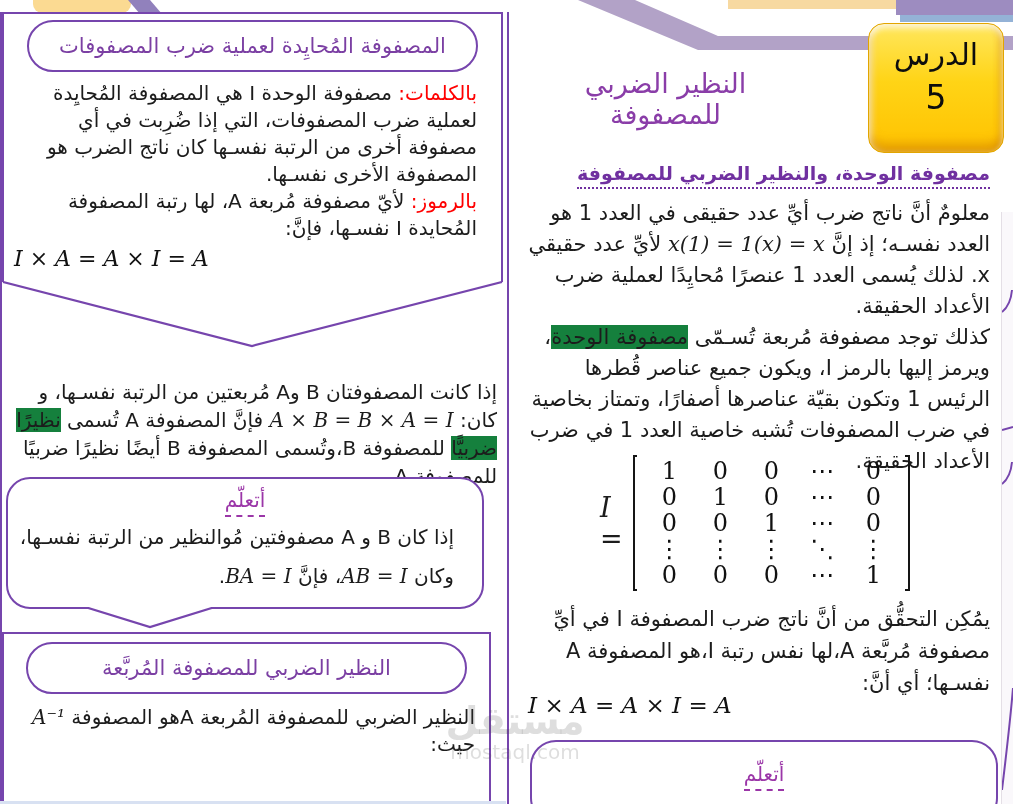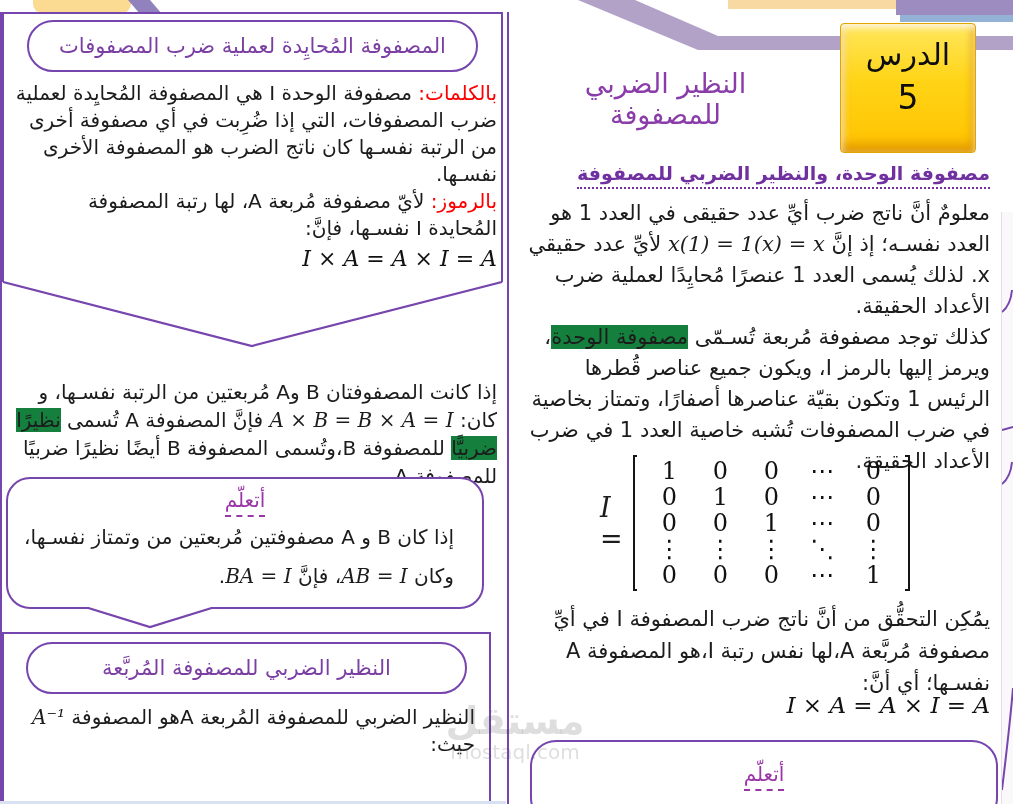--- a/index.html
+++ b/index.html
@@ -5,21 +5,21 @@
   html,body{margin:0;padding:0;background:#fff;}
   #canvas{
     position:relative; width:1013px; height:804px; overflow:hidden;
     background:#fff; font-family:"DejaVu Sans",sans-serif; color:#1c1c1c;
   }
   .abs{position:absolute;}
   .rtl{direction:rtl; text-align:right; unicode-bidi:plaintext;}
   .math{font-family:"DejaVu Serif",serif; font-style:italic; direction:ltr; unicode-bidi:isolate;}
   .hl{background:#15803d;}
   .red{color:#FF0000;}
-  .formula{text-align:right; font-family:"DejaVu Serif",serif; font-style:italic; font-size:22px; color:#111; direction:ltr;}
+  .formula{text-align:left; font-family:"DejaVu Serif",serif; font-style:italic; font-size:22px; color:#111; direction:ltr;}
   .pbox{border:2px solid #7645AD; background:#fff; box-sizing:border-box;}
   .round-header{
     border:2px solid #7645AD; border-radius:26px; background:#fff;
     color:#7B3FA3; text-align:center; font-size:21px; padding:12px 6px; box-sizing:border-box;
   }
   .learn-title{color:#9B36A8; font-size:20px; text-align:center;}
   .learn-title span{border-bottom:2px dashed #9B36A8; padding-bottom:3px;}
   .body-text{font-size:20px; line-height:27px; color:#1c1c1c;}
   
   #matrix-wrap{display:flex; align-items:stretch; justify-content:center; direction:ltr; gap:10px;}
@@ -45,21 +45,21 @@
     <rect x="170" y="0" width="170" height="9" fill="#F7D9A1"></rect>
     <rect x="338" y="0" width="117" height="15" fill="#9D8CC0"></rect>
     <rect x="342" y="15" width="113" height="7" fill="#94B2D6"></rect>
   </svg>
 
   <div class="abs" style="left:33px; top:0; width:98px; height:13px; background:#FBDA92; border-radius:0 0 9px 9px; z-index:2;"></div>
   <svg class="abs" style="left:128px; top:0; z-index:2;" width="34" height="14" viewBox="0 0 34 14">
     <polygon points="0,0 22,0 34,14 12,14" fill="#9181BC"></polygon>
   </svg>
 
-  <div class="abs" style="left:840px; top:23px; width:134px; height:128px; z-index:3; border-radius:4px;
+  <div class="abs" style="left:868px; top:23px; width:134px; height:128px; z-index:3; border-radius:16px;
               background:linear-gradient(180deg,#FFE75E 0%,#FFD416 45%,#FFC200 100%);
               border:1px solid #E2A500;
               box-shadow:inset 0 4px 6px rgba(255,255,255,.75), inset 0 -9px 10px rgba(205,125,0,.5),
                          inset 4px 0 6px rgba(255,255,255,.4), inset -4px 0 6px rgba(220,140,0,.4);
               text-align:center;">
     <div style="font-size:30px; color:#0d0d0d; margin-top:13px;">الدرس</div>
     <div style="font-size:33px; color:#0d0d0d; margin-top:6px;">5</div>
   </div>
 
   <div class="abs rtl" style="left:528px; top:68px; width:275px; text-align:center; font-size:27px; color:#8A3DA8; z-index:2;">النظير الضربي للمصفوفة</div>
@@ -119,21 +119,21 @@
   <div class="abs pbox" style="left:530px; top:740px; width:468px; height:84px; border-radius:26px; z-index:2;">
     <div class="learn-title" style="margin-top:20px;">
       <span>أتعلّم</span>
     </div>
   </div>
 
   <div class="abs" style="left:0px; top:12px; width:509px; height:792px; border-left:2px solid #7645AD; border-right:2px solid #7645AD; box-sizing:border-box; z-index:1;"></div>
 
   <div class="abs pbox" style="left:2px; top:12px; width:501px; height:270px; border-bottom:none; z-index:2;">
     <div class="round-header" style="margin:6px 23px 8px;">المصفوفة المُحايِدة لعملية ضرب المصفوفات</div>
-    <div class="rtl body-text" style="padding:0 4px 0 10px;">
+    <div class="rtl body-text" style="padding:0 24px 0 10px;">
       <p style="margin:0;">
         <span class="red">بالكلمات:</span><span> مصفوفة الوحدة I هي المصفوفة المُحايِدة لعملية ضرب المصفوفات، التي إذا ضُرِبت في أي مصفوفة أخرى من الرتبة نفسـها كان ناتج الضرب هو المصفوفة الأخرى نفسـها.</span>
       </p>
       <p style="margin:0;">
         <span class="red">بالرموز:</span><span> لأيّ مصفوفة مُربعة A، لها رتبة المصفوفة المُحايدة I نفسـها، فإنَّ:</span>
       </p>
       <div class="formula" style="margin-top:3px;">I × A = A × I = A</div>
     </div>
   </div>
   <svg class="abs" style="left:2px; top:281px; z-index:2;" width="501" height="68" viewBox="0 0 501 68">
@@ -141,21 +141,21 @@
   </svg>
 
   <div class="abs rtl body-text" style="left:10px; top:378px; width:487px; line-height:28px; z-index:2;">
     <span>إذا كانت المصفوفتان B وA مُربعتين من الرتبة نفسـها، و كان: </span><span class="math">A × B = B × A = I</span><span> فإنَّ المصفوفة A تُسمى </span><span class="hl">نظيرًا ضربيًّا</span><span> للمصفوفة B،وتُسمى المصفوفة B أيضًا نظيرًا ضربيًا للمصفوفة A.</span>
   </div>
 
   <div class="abs pbox" style="left:6px; top:477px; width:478px; height:132px; border-radius:24px; z-index:2;">
     <div class="learn-title" style="margin-top:9px;">
       <span>أتعلّم</span>
     </div>
-    <div class="rtl body-text" style="padding:12px 28px 0 10px;">إذا كان B و A مصفوفتين مُربعتين من وتمتاز نفسـها،</div>
+    <div class="rtl body-text" style="padding:12px 28px 0 10px;">إذا كان B و A مصفوفتين مُوالنظير من الرتبة نفسـها،</div>
     <div class="rtl body-text" style="padding:12px 28px 0 10px;">
       <span>وكان </span><span class="math">AB = I</span><span>، فإنَّ </span><span class="math">BA = I</span><span>.</span>
     </div>
   </div>
   <svg class="abs" style="left:84px; top:607px; z-index:3;" width="132" height="22" viewBox="0 0 132 22">
     <path d="M1,0 L66,20 L131,0" fill="#ffffff" stroke="#7645AD" stroke-width="2.2"></path>
   </svg>
 
   <div class="abs pbox" style="left:2px; top:632px; width:489px; height:172px; border-bottom:none; z-index:2;">
     <div class="round-header" style="margin:8px 22px 10px;">النظير الضربي للمصفوفة المُربَّعة</div>

